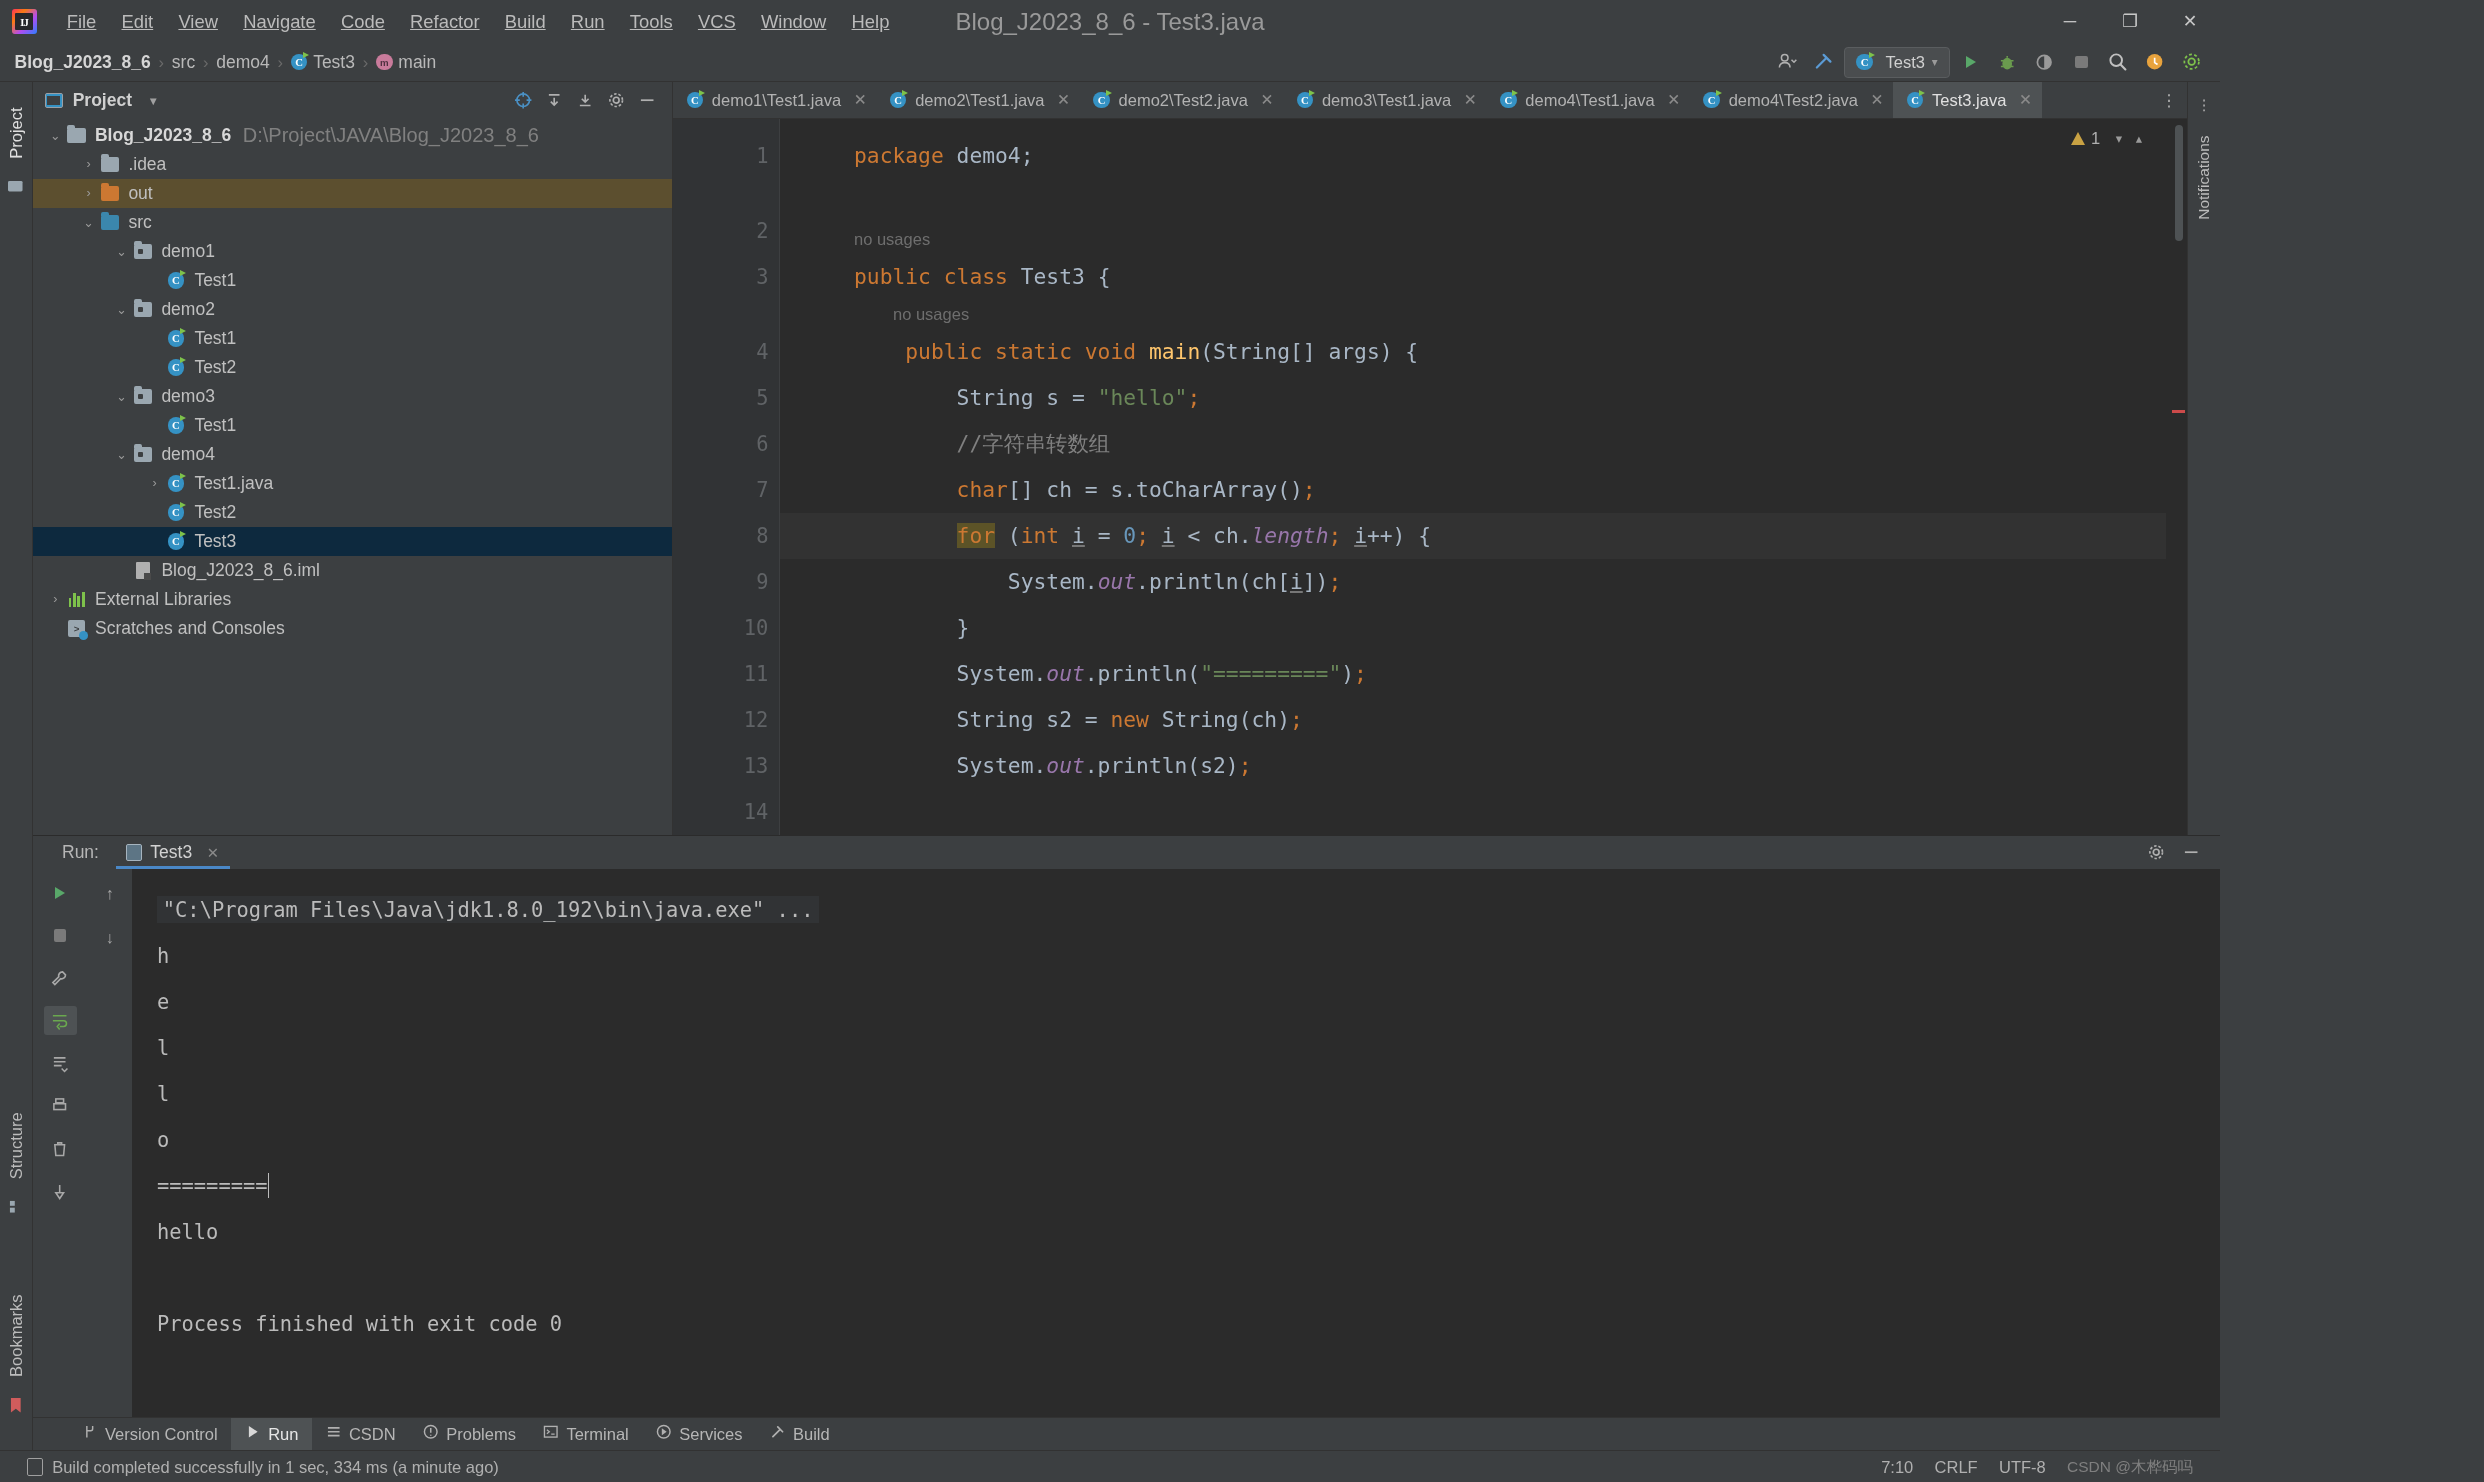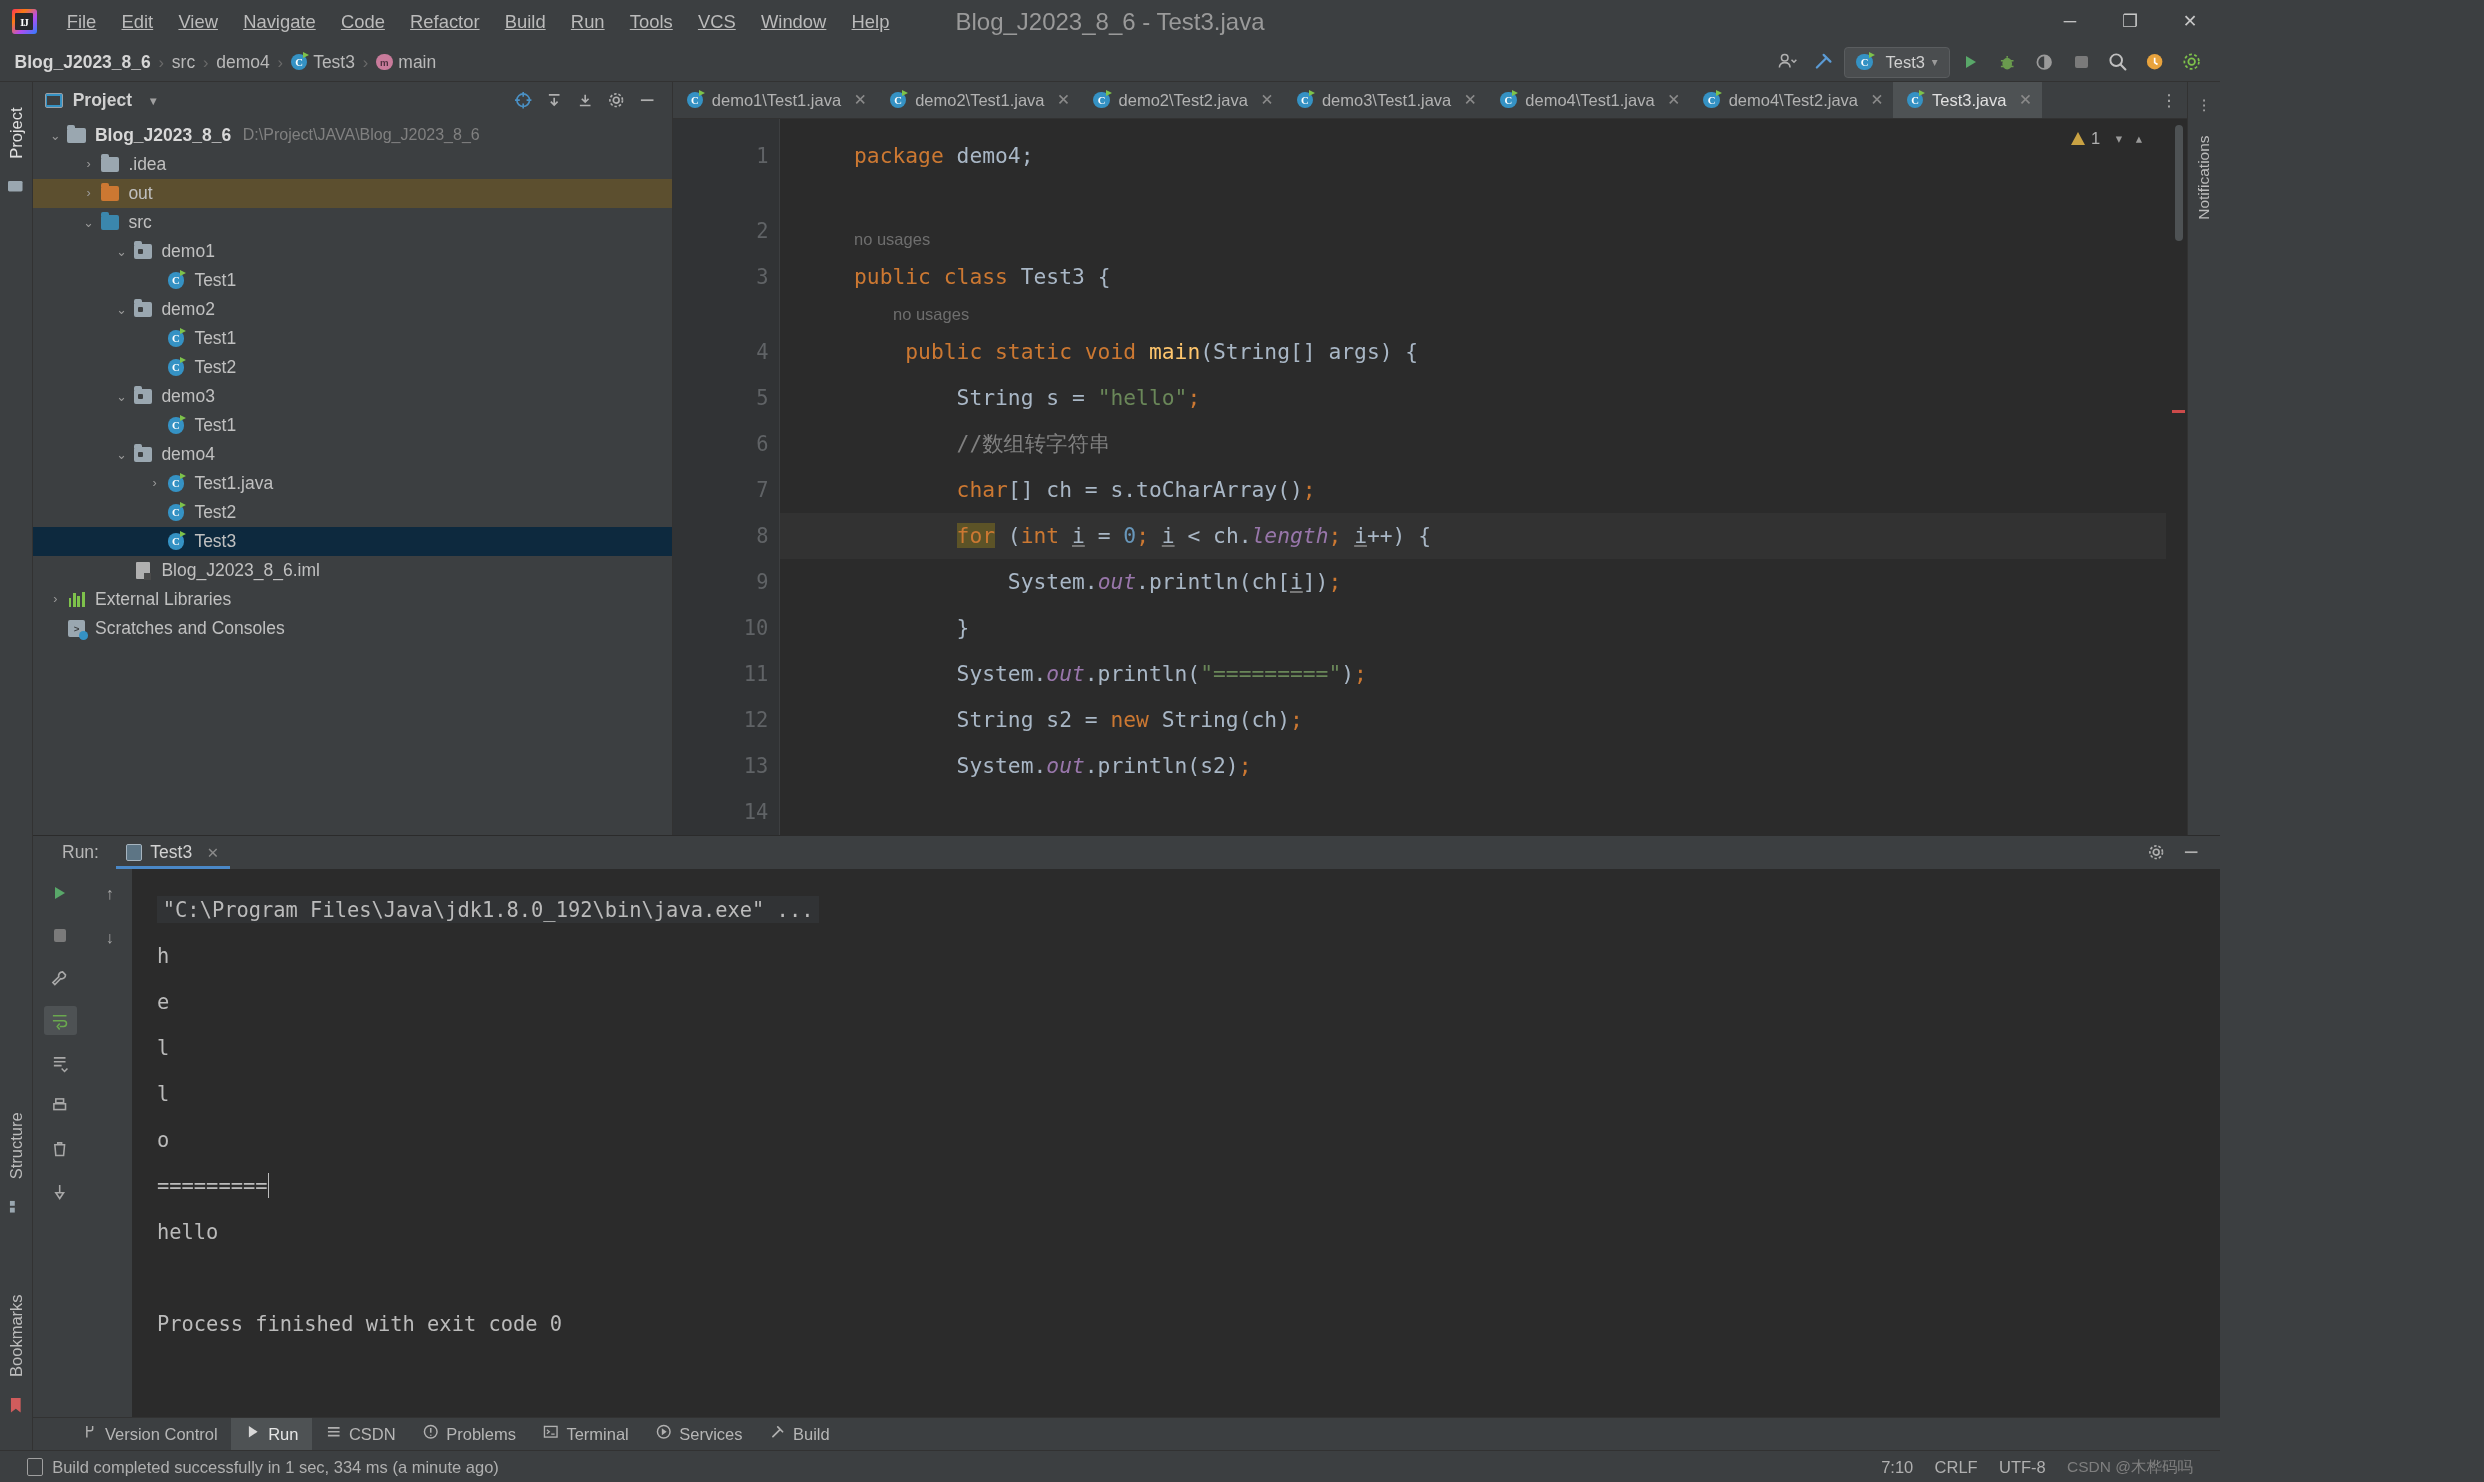--- a/index.html
+++ b/index.html
@@ -131,21 +131,21 @@
     width: 18.4px; height: 14.6px; border-radius: 1.9px; background: #9aa7b0; position: relative;
   }
   .fold::before { content:""; position:absolute; top:-2.9px; left:0; width:7.8px;height:3.9px;background:#9aa7b0;border-radius:1.9px 1.9px 0 0; }
   .fold.orange { background: #cc7832; }
   .fold.orange::before { background:#cc7832; }
   .fold.blue { background: #3b87ad; }
   .fold.blue::before { background:#3b87ad; }
   .fold.pkg { background:#9aa7b0; }
   .fold.pkg::after{ content:""; position:absolute; left:3.9px; top:4.9px; width:4.9px;height:4.9px;background:#3c3f41;border-radius:1px; }
   .tlabel.bold { font-weight: bold; color: #d8d8d8; }
-  .tpath { color: #808080; font-size: 16px; margin-left: 11.6px; }
+  .tpath { color: #808080; font-size: 20px; margin-left: 11.6px; }
   .iml-ico { width:14.6px;height:17.5px;background:#b0b0b0;border-radius:1px; position:relative; }
   .iml-ico::after{content:"";position:absolute;right:-1px;bottom:-1px;width:6.8px;height:6.8px;background:#4a4a4a;}
   .lib-ico { display:flex; gap:1.5px; align-items:flex-end; height:14.6px;}
   .lib-ico i { width:2.9px; background:#7ec24b; display:block; }
   .scr-ico { width:16.5px;height:16.5px;background:#9aa7b0;border-radius:1.9px;position:relative;color:#3c3f41;font-size:9.7px;display:flex;align-items:center;justify-content:center;font-weight:bold;}
   .scr-ico::after{content:"";position:absolute;right:-2.9px;bottom:-2.9px;width:8.7px;height:8.7px;border-radius:50%;background:#3592c4;}
 
   
   .editorwrap { flex: 1 1 auto; display: flex; flex-direction: column; min-width: 0; background: #2b2b2b; }
   .tabbar {
@@ -631,21 +631,21 @@
               </div>
             <div class="gutterline"></div>
             <div class="code">
               <div class="cline"><span class="kw">package </span><span class="txt">demo4;</span></div>
               <div class="cline"></div>
               <div class="cline" style="height:29px;padding-left:74px;"><span class="usages">no usages</span></div>
               <div class="cline"><span class="kw">public class </span><span class="cls">Test3 </span><span class="txt">{</span></div>
               <div class="cline" style="height:29px;padding-left:113px;"><span class="usages">no usages</span></div>
               <div class="cline"><span class="txt">    </span><span class="kw">public static void </span><span class="mth">main</span><span class="txt">(String[] args) {</span></div>
               <div class="cline"><span class="txt">        String s = </span><span class="str">"hello"</span><span class="kw">;</span></div>
-              <div class="cline"><span class="cmt">        //数组转字符串</span></div>
+              <div class="cline"><span class="cmt">        //字符串转数组</span></div>
               <div class="cline"><span class="txt">        </span><span class="kw">char</span><span class="txt">[] ch = s.toCharArray()</span><span class="kw">;</span></div>
               <div class="cline cur"><span class="txt">        </span><span class="kw hlw">for</span><span class="txt"> (</span><span class="kw">int </span><span class="txt und">i</span><span class="txt"> = </span><span class="num">0</span><span class="kw">; </span><span class="txt und">i</span><span class="txt"> &lt; ch.</span><span class="fld">length</span><span class="kw">; </span><span class="txt und">i</span><span class="txt">++) {</span></div>
               <div class="cline"><span class="txt">            System.</span><span class="fld">out</span><span class="txt">.println(ch[</span><span class="txt und">i</span><span class="txt">])</span><span class="kw">;</span></div>
               <div class="cline"><span class="txt">        }</span></div>
               <div class="cline"><span class="txt">        System.</span><span class="fld">out</span><span class="txt">.println(</span><span class="str">"========="</span><span class="txt">)</span><span class="kw">;</span></div>
               <div class="cline"><span class="txt">        String s2 = </span><span class="kw">new </span><span class="txt">String(ch)</span><span class="kw">;</span></div>
               <div class="cline"><span class="txt">        System.</span><span class="fld">out</span><span class="txt">.println(s2)</span><span class="kw">;</span></div>
               <div class="cline"></div>
 
             </div>

